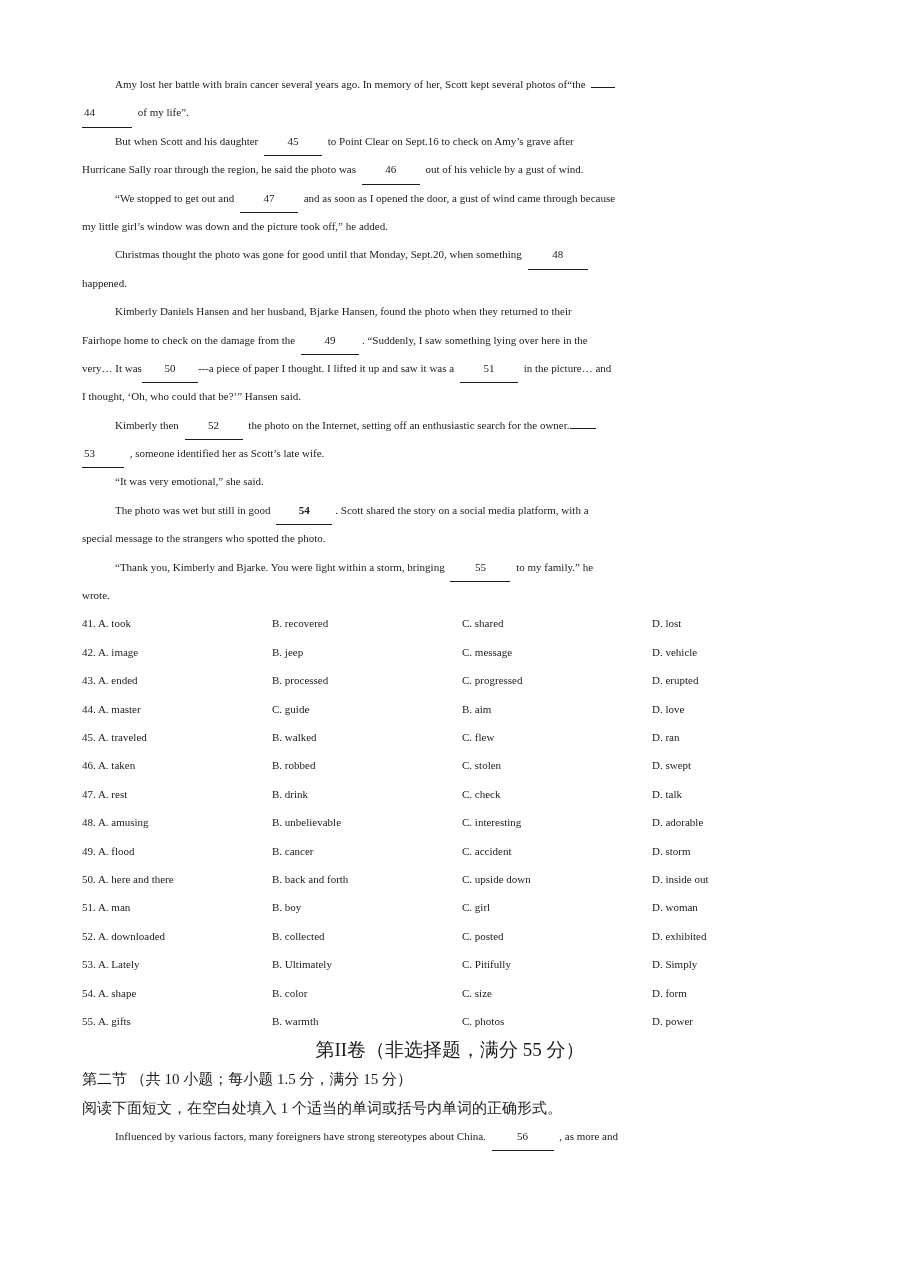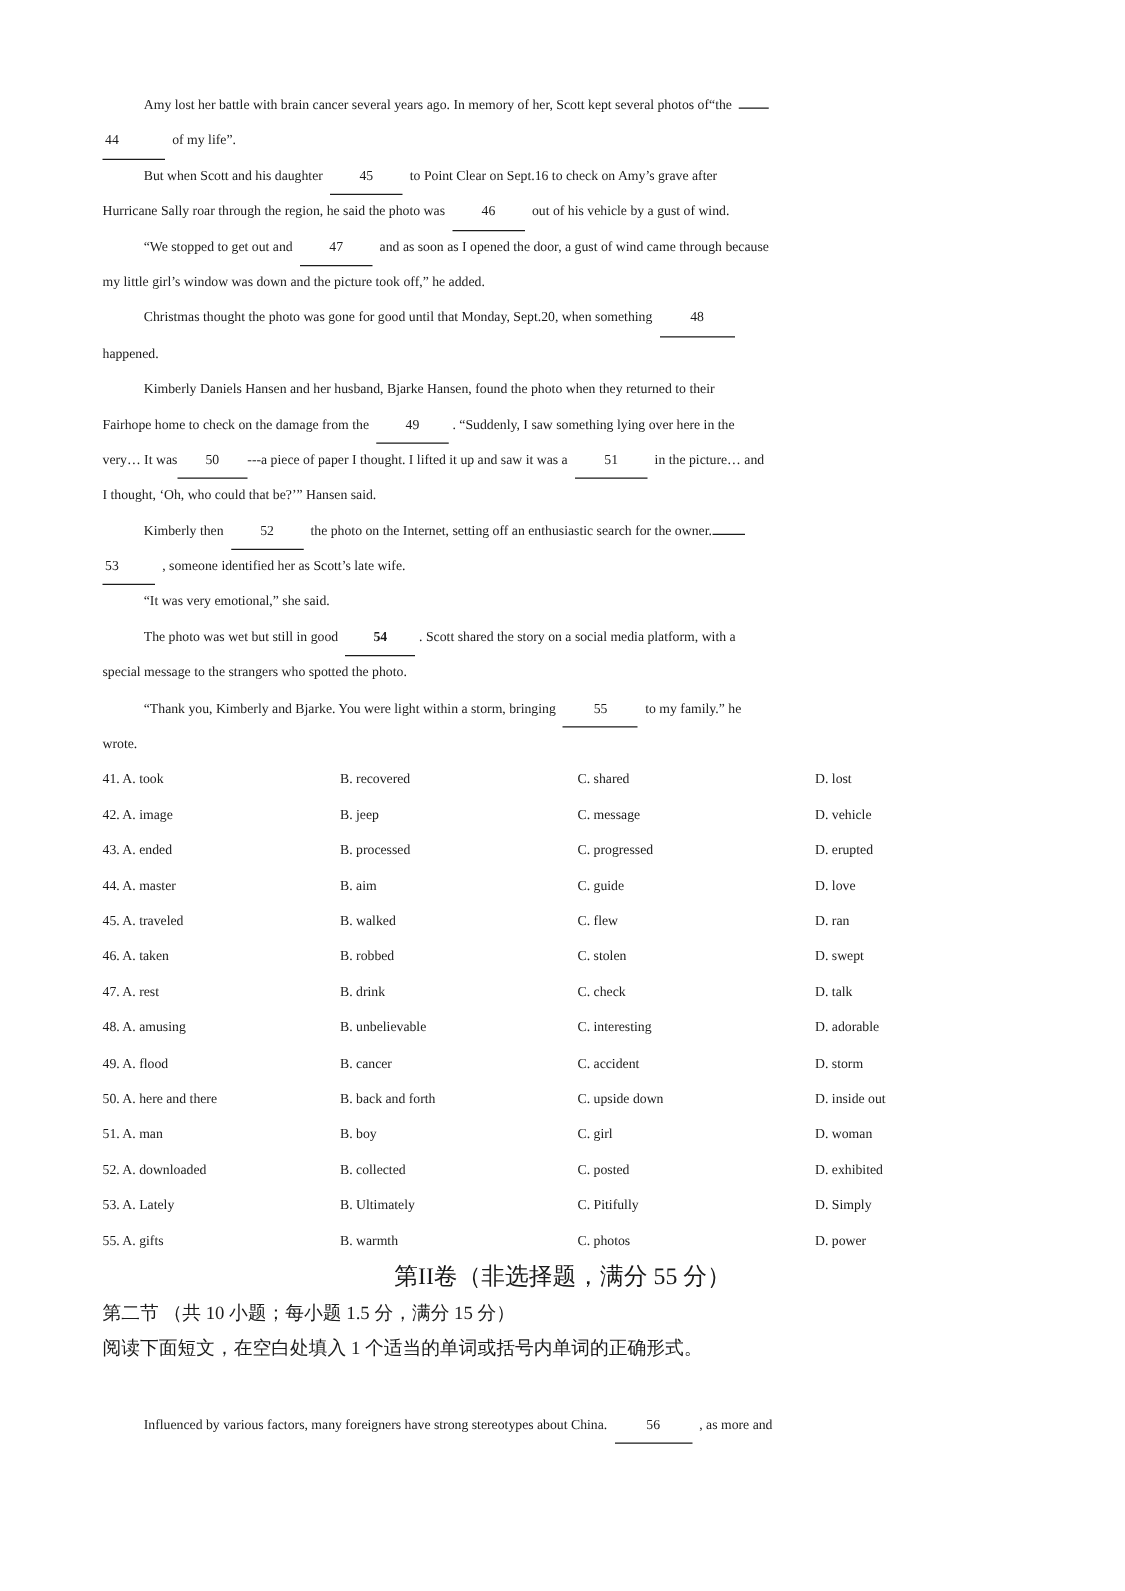--- a/index.html
+++ b/index.html
@@ -73,31 +73,32 @@
       <div class="line indent"><span>“It was very emotional,” she said.</span></div>
       <div class="line indent"><span>The photo was wet but still in good </span><span class="blank" style="width: 56px; font-weight: bold;">54</span><span>. Scott shared the story on a social media platform, with a</span></div>
       <div class="line"><span>special message to the strangers who spotted the photo.</span></div>
       <div class="line indent"><span>“Thank you, Kimberly and Bjarke. You were light within a storm, bringing </span><span class="blank" style="width: 60px;">55</span><span> to my family.” he</span></div>
       <div class="line"><span>wrote.</span></div>
     </div>
   <div id="options">
       <div class="opt-row line"><span class="opt-cell c0">41. A. took</span><span class="opt-cell c1">B. recovered</span><span class="opt-cell c2">C. shared</span><span class="opt-cell c3">D. lost</span></div>
       <div class="opt-row line"><span class="opt-cell c0">42. A. image</span><span class="opt-cell c1">B. jeep</span><span class="opt-cell c2">C. message</span><span class="opt-cell c3">D. vehicle</span></div>
       <div class="opt-row line"><span class="opt-cell c0">43. A. ended</span><span class="opt-cell c1">B. processed</span><span class="opt-cell c2">C. progressed</span><span class="opt-cell c3">D. erupted</span></div>
-      <div class="opt-row line"><span class="opt-cell c0">44. A. master</span><span class="opt-cell c1">B. aim</span><span class="opt-cell c2">C. guide</span><span class="opt-cell c3">D. love</span></div>
+      <div class="opt-row line"><span class="opt-cell c0">44. A. master</span><span class="opt-cell c2">C. guide</span><span class="opt-cell c1">B. aim</span><span class="opt-cell c3">D. love</span></div>
       <div class="opt-row line"><span class="opt-cell c0">45. A. traveled</span><span class="opt-cell c1">B. walked</span><span class="opt-cell c2">C. flew</span><span class="opt-cell c3">D. ran</span></div>
       <div class="opt-row line"><span class="opt-cell c0">46. A. taken</span><span class="opt-cell c1">B. robbed</span><span class="opt-cell c2">C. stolen</span><span class="opt-cell c3">D. swept</span></div>
       <div class="opt-row line"><span class="opt-cell c0">47. A. rest</span><span class="opt-cell c1">B. drink</span><span class="opt-cell c2">C. check</span><span class="opt-cell c3">D. talk</span></div>
       <div class="opt-row line"><span class="opt-cell c0">48. A. amusing</span><span class="opt-cell c1">B. unbelievable</span><span class="opt-cell c2">C. interesting</span><span class="opt-cell c3">D. adorable</span></div>
       <div class="opt-row line"><span class="opt-cell c0">49. A. flood</span><span class="opt-cell c1">B. cancer</span><span class="opt-cell c2">C. accident</span><span class="opt-cell c3">D. storm</span></div>
       <div class="opt-row line"><span class="opt-cell c0">50. A. here and there</span><span class="opt-cell c1">B. back and forth</span><span class="opt-cell c2">C. upside down</span><span class="opt-cell c3">D. inside out</span></div>
       <div class="opt-row line"><span class="opt-cell c0">51. A. man</span><span class="opt-cell c1">B. boy</span><span class="opt-cell c2">C. girl</span><span class="opt-cell c3">D. woman</span></div>
       <div class="opt-row line"><span class="opt-cell c0">52. A. downloaded</span><span class="opt-cell c1">B. collected</span><span class="opt-cell c2">C. posted</span><span class="opt-cell c3">D. exhibited</span></div>
       <div class="opt-row line"><span class="opt-cell c0">53. A. Lately</span><span class="opt-cell c1">B. Ultimately</span><span class="opt-cell c2">C. Pitifully</span><span class="opt-cell c3">D. Simply</span></div>
+      <div class="opt-row line"><span class="opt-cell c0">54. A. shape</span><span class="opt-cell c1">B. color</span><span class="opt-cell c2">C. size</span><span class="opt-cell c3">D. form</span></div>
       <div class="opt-row line"><span class="opt-cell c0">55. A. gifts</span><span class="opt-cell c1">B. warmth</span><span class="opt-cell c2">C. photos</span><span class="opt-cell c3">D. power</span></div>
     </div>
   <div class="sec-title">第II卷（非选择题，满分 55 分）</div>
   <div class="cn-line">第二节 （共 10 小题；每小题 1.5 分，满分 15 分）</div>
   <div class="cn-line">阅读下面短文，在空白处填入 1 个适当的单词或括号内单词的正确形式。</div>
   <div id="section2-lines">
-      <div class="line indent"><span>Influenced by various factors, many foreigners have strong stereotypes about China. </span><span class="blank" style="width: 62px; margin-top: 32px;">56</span><span> , as more and</span></div>
+      <div class="line indent"><span>Influenced by various factors, many foreigners have strong stereotypes about China. </span><span class="blank" style="width: 62px;">56</span><span> , as more and</span></div>
     </div>
 </div>
 
 </body></html>

